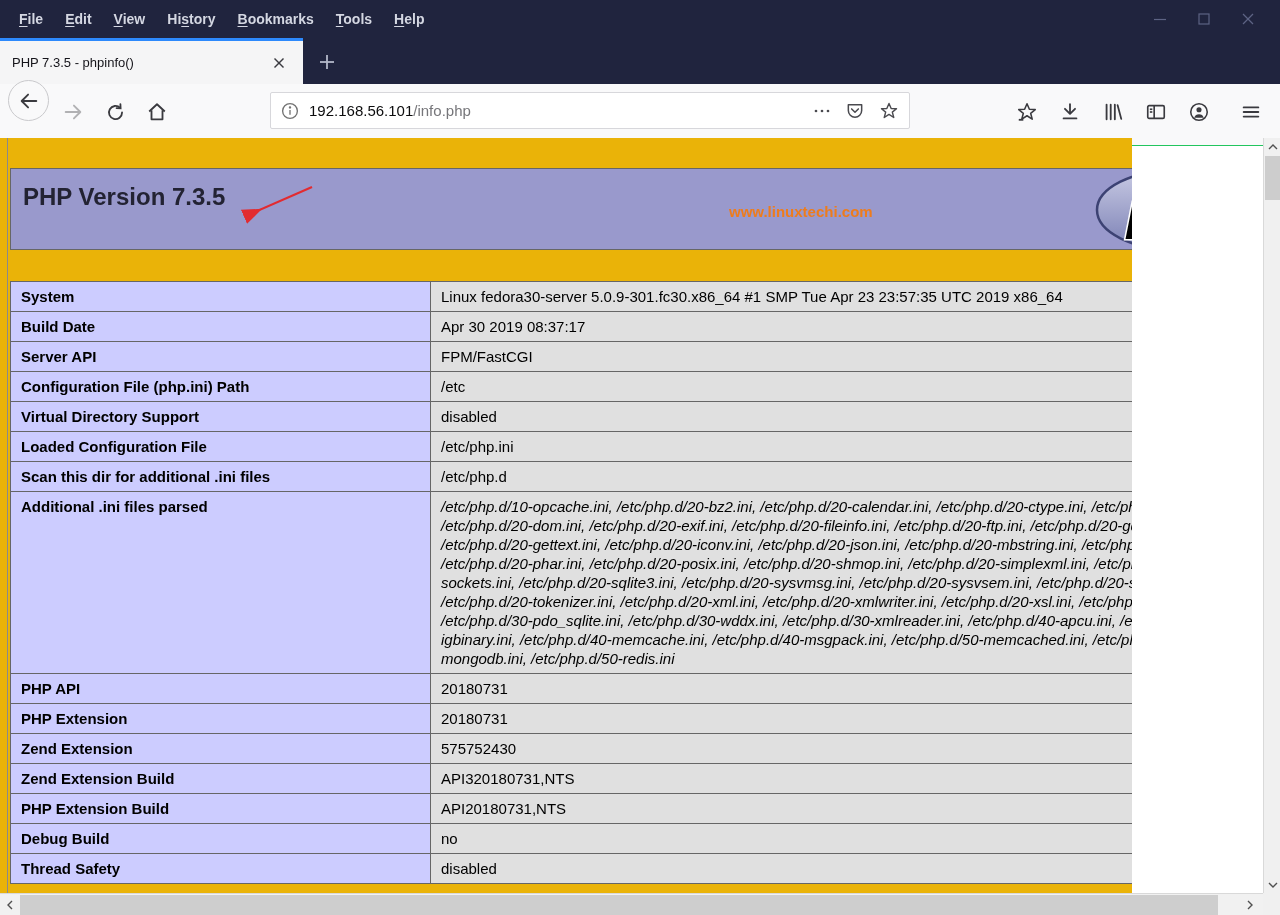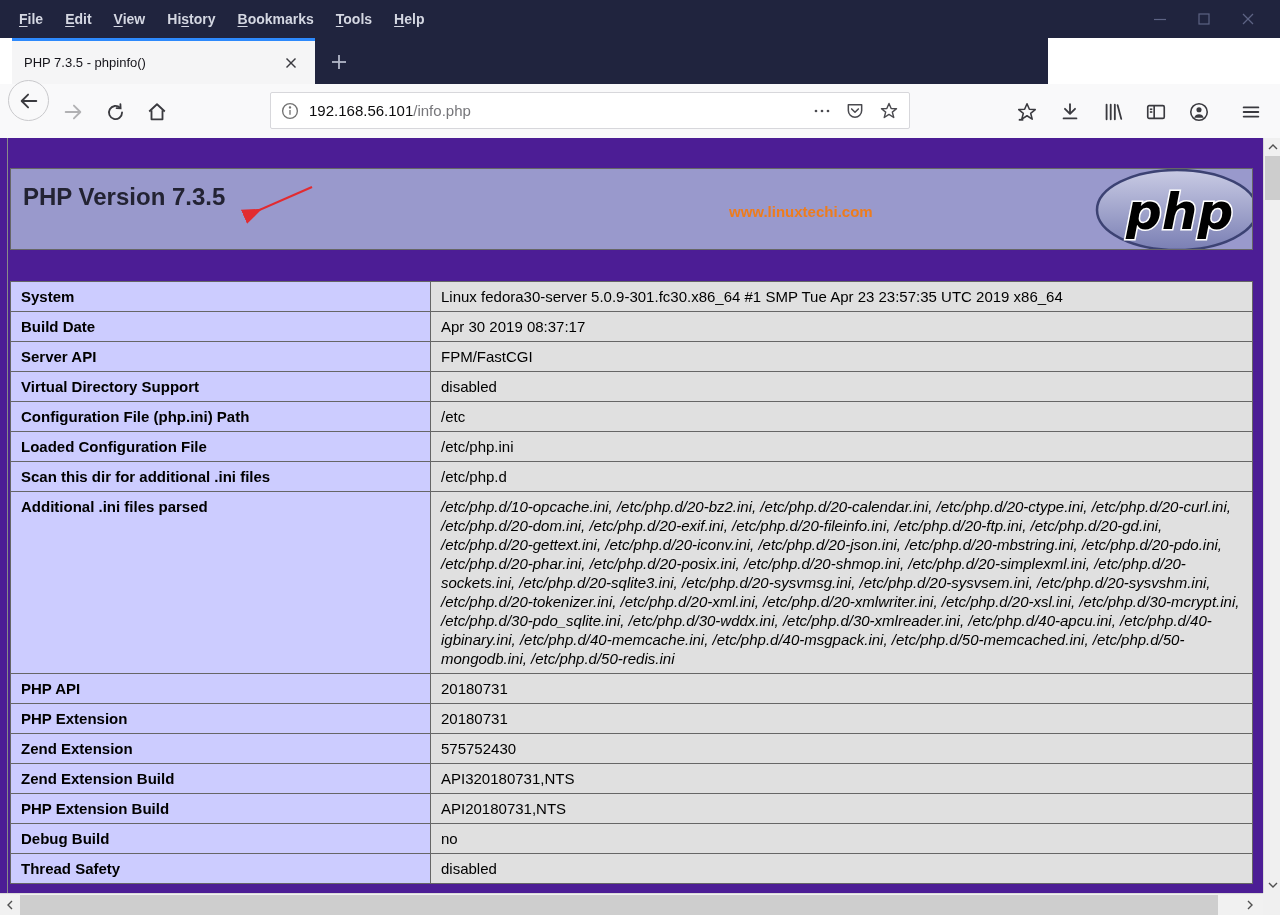--- a/index.html
+++ b/index.html
@@ -10,21 +10,21 @@
 
   
   .titlebar { position:absolute; left:0; top:0; width:1280px; height:38px; background:#20243e;font-weight:bold; }
   .menubar { position:absolute; left:8px; top:0; height:38px; display:flex; align-items:center; }
   .menu-item { color:#d4d7e2; font-size:14px; padding:0 11px; height:38px; line-height:38px; cursor:default; }
   .menu-item u { text-decoration:underline; text-underline-offset:2px; }
   .win-controls { position:absolute; right:10px; top:0; height:38px; display:flex; align-items:center; }
   .win-btn { width:44px; height:30px; display:flex; align-items:center; justify-content:center; color:#5d6384; }
 
   
-  .tabbar { position:absolute; left:12px; top:38px; width:1036px; height:46px; background:#20243e; }
+  .tabbar { position:absolute; left:0; top:38px; width:1280px; height:46px; background:#20243e; }
   .tab { position:absolute; left:0; top:0; width:303px; height:46px; background:#f5f5f6; border-top:3px solid #2d89fc; display:flex; align-items:center; padding:0 12px; }
   .tab-title { font-size:13px; color:#15141a; flex:1; white-space:nowrap; overflow:hidden; }
   .tab-close { width:24px; height:24px; display:flex; align-items:center; justify-content:center; color:#3b3b40; }
   .newtab-btn { position:absolute; left:308px; top:8px; width:38px; height:32px; display:flex; align-items:center; justify-content:center; color:#b3b8c9; }
 
   
   .toolbar { position:absolute; left:0; top:84px; width:1280px; height:62px; background:#f9f9fa; border-bottom:1px solid #22c55e; }
   .nav-btn { position:absolute; display:flex; align-items:center; justify-content:center; color:#3a3a3f; }
   .back-btn { left:8px; top:-4px; width:41px; height:41px; border:1px solid #c9c9cc; border-radius:50%; background:#f9f9fa; z-index:3; }
   .fwd-btn { left:60px; top:15px; width:26px; height:26px; color:#b1b1b3; }
@@ -33,21 +33,21 @@
   .urlbar { position:absolute; left:270px; top:8px; width:640px; height:37px; background:#fff; border:1px solid #d7d7db; border-radius:2px; display:flex; align-items:center; padding:0 10px; }
   .url-info { color:#737373; display:flex; align-items:center; margin-right:10px; }
   .url-text { font-size:15px; color:#0c0c0d; white-space:nowrap; }
   .url-path { color:#76767a; }
   .url-spacer { flex:1; }
   .url-action { color:#4a4a4f; display:flex; align-items:center; margin-left:14px; }
   .tb-icons { position:absolute; top:15px; display:flex; align-items:center; color:#3a3a3f; }
   .tb-icon { width:26px; height:26px; display:flex; align-items:center; justify-content:center; margin-right:17px; }
 
   
-  .content { position:absolute; left:0; top:138px; width:1280px; height:755px; background:#4c1d95; overflow:hidden; }
+  .content { position:absolute; left:0; top:138px; width:1132px; height:755px; background:#eab308; overflow:hidden; }
   .content-left-line { position:absolute; left:7px; top:0; width:1px; height:755px; background:#8a8a8a; }
 
   .php-header { position:absolute; left:10px; top:30px; width:1243px; height:82px; background:#9999cc; border:1px solid #666; overflow:hidden; }
   .php-title { position:absolute; left:12px; top:14px; font-size:24px; font-weight:bold; color:#232333; }
   .watermark { position:absolute; left:718px; top:34px; font-size:15px; font-weight:bold; color:#ee7c1c; }
   .php-logo { position:absolute; right:-4px; top:-2px; width:164px; height:86px; }
   .annot-arrow { position:absolute; left:225px; top:14px; width:84px; height:44px; }
 
   table.phpinfo { position:absolute; left:10px; top:143px; width:1243px; border-collapse:collapse; table-layout:fixed; }
   table.phpinfo td { border:1px solid #666; font-size:15px; padding:5px 10px; vertical-align:top; line-height:19px; }
@@ -281,26 +281,26 @@
   </tr>
           <tr>
     <td class="cell-label">Build Date</td>
     <td class="cell-value">Apr 30 2019 08:37:17</td>
   </tr>
           <tr>
     <td class="cell-label">Server API</td>
     <td class="cell-value">FPM/FastCGI</td>
   </tr>
           <tr>
+    <td class="cell-label">Configuration File (php.ini) Path</td>
+    <td class="cell-value">/etc</td>
+  </tr>
+          <tr>
     <td class="cell-label">Virtual Directory Support</td>
     <td class="cell-value">disabled</td>
-  </tr>
-          <tr>
-    <td class="cell-label">Configuration File (php.ini) Path</td>
-    <td class="cell-value">/etc</td>
   </tr>
           <tr>
     <td class="cell-label">Loaded Configuration File</td>
     <td class="cell-value">/etc/php.ini</td>
   </tr>
           <tr>
     <td class="cell-label">Scan this dir for additional .ini files</td>
     <td class="cell-value">/etc/php.d</td>
   </tr>
           <tr>

